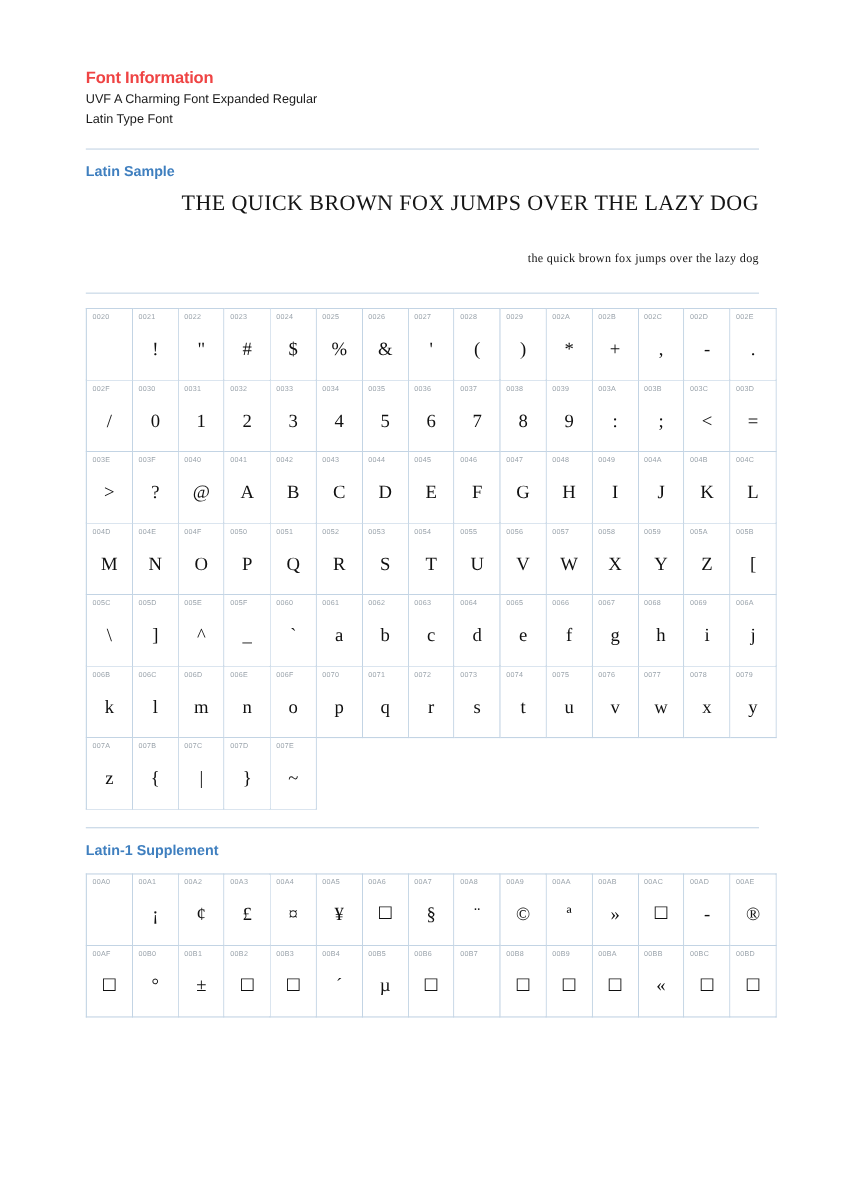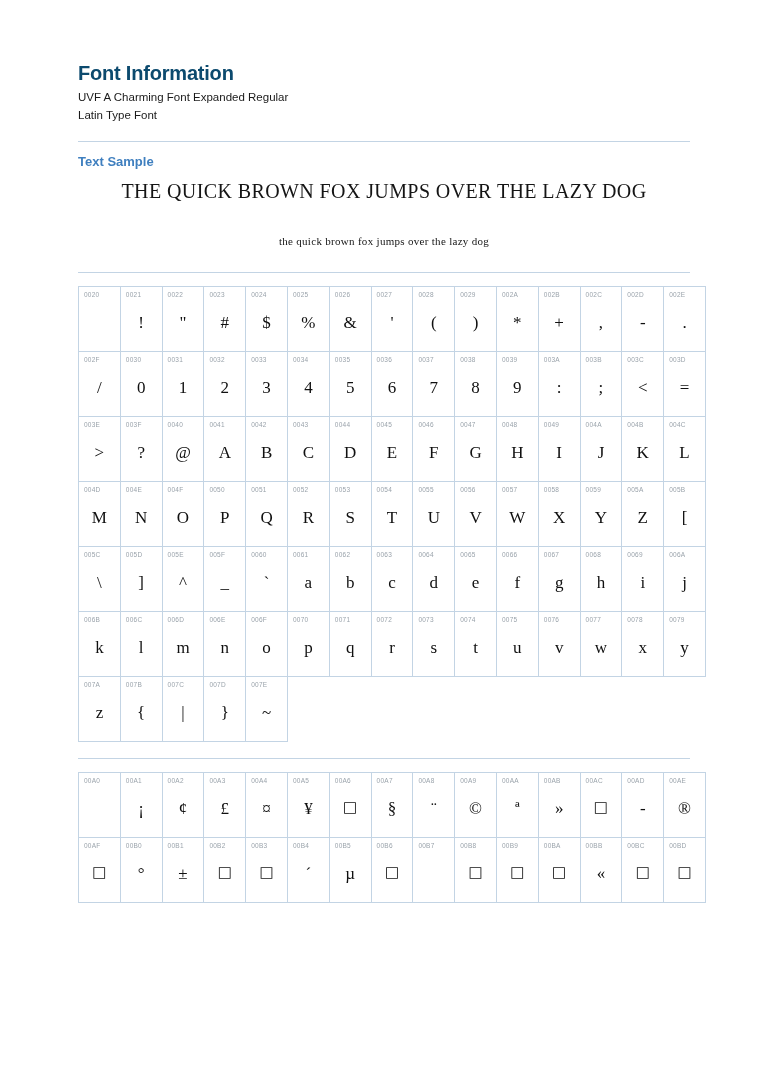--- a/index.html
+++ b/index.html
@@ -20,23 +20,23 @@
     width: 768px;
     height: 1087px;
     box-sizing: border-box;
     padding: 0 78px;
   }
 
   
   .doc-title {
     margin: 0;
     padding-top: 62px;
-    font-size: 20px;
+    font-size: 15px;
     font-weight: bold;
-    color: #0c4a6e;
+    color: #ef4444;
     letter-spacing: -0.2px;
     line-height: 1.15;
   }
   .meta-list {
     margin: 0;
     padding: 4px 0 0 0;
     list-style: none;
   }
   .meta-list li {
     font-size: 11.5px;
@@ -62,21 +62,21 @@
     margin: 0;
     padding-top: 12px;
     font-size: 13px;
     font-weight: bold;
     color: #3f7fbf;
     line-height: 1.2;
   }
 
   
   .sample-block {
-    text-align: center;
+    text-align: right;
     padding-top: 8px;
   }
   .sample-upper {
     font-family: "Liberation Serif", serif;
     font-size: 20px;
     letter-spacing: 0.4px;
     color: #151515;
     white-space: nowrap;
     line-height: 1.3;
   }
@@ -143,21 +143,21 @@
 
   <h1 class="doc-title">Font Information</h1>
 
   <ul class="meta-list">
     <li>UVF A Charming Font Expanded Regular</li>
     <li>Latin Type Font</li>
   </ul>
 
   <hr class="divider div-head">
 
-  <h2 class="section-title">Text Sample</h2>
+  <h2 class="section-title">Latin Sample</h2>
 
   <div class="sample-block">
     <div class="sample-upper">THE QUICK BROWN FOX JUMPS OVER THE LAZY DOG</div>
     <div class="sample-lower">the quick brown fox jumps over the lazy dog</div>
   </div>
 
   <hr class="divider div-sample">
 
 
   <div class="table-wrap">
@@ -566,20 +566,21 @@
             <td class="empty-cell"></td>
             <td class="empty-cell"></td>
             <td class="empty-cell"></td>
           </tr>
         </tbody>
     </table>
   </div>
 
   <hr class="divider div-latin1">
 
+  <h2 class="section-title">Latin-1 Supplement</h2>
 
   <div class="table-wrap">
     <table class="glyph-table">
       <tbody>
           <tr>
             <td>
               <span class="code">00A0</span>
               <span class="glyph"></span>
             </td>
             <td>

